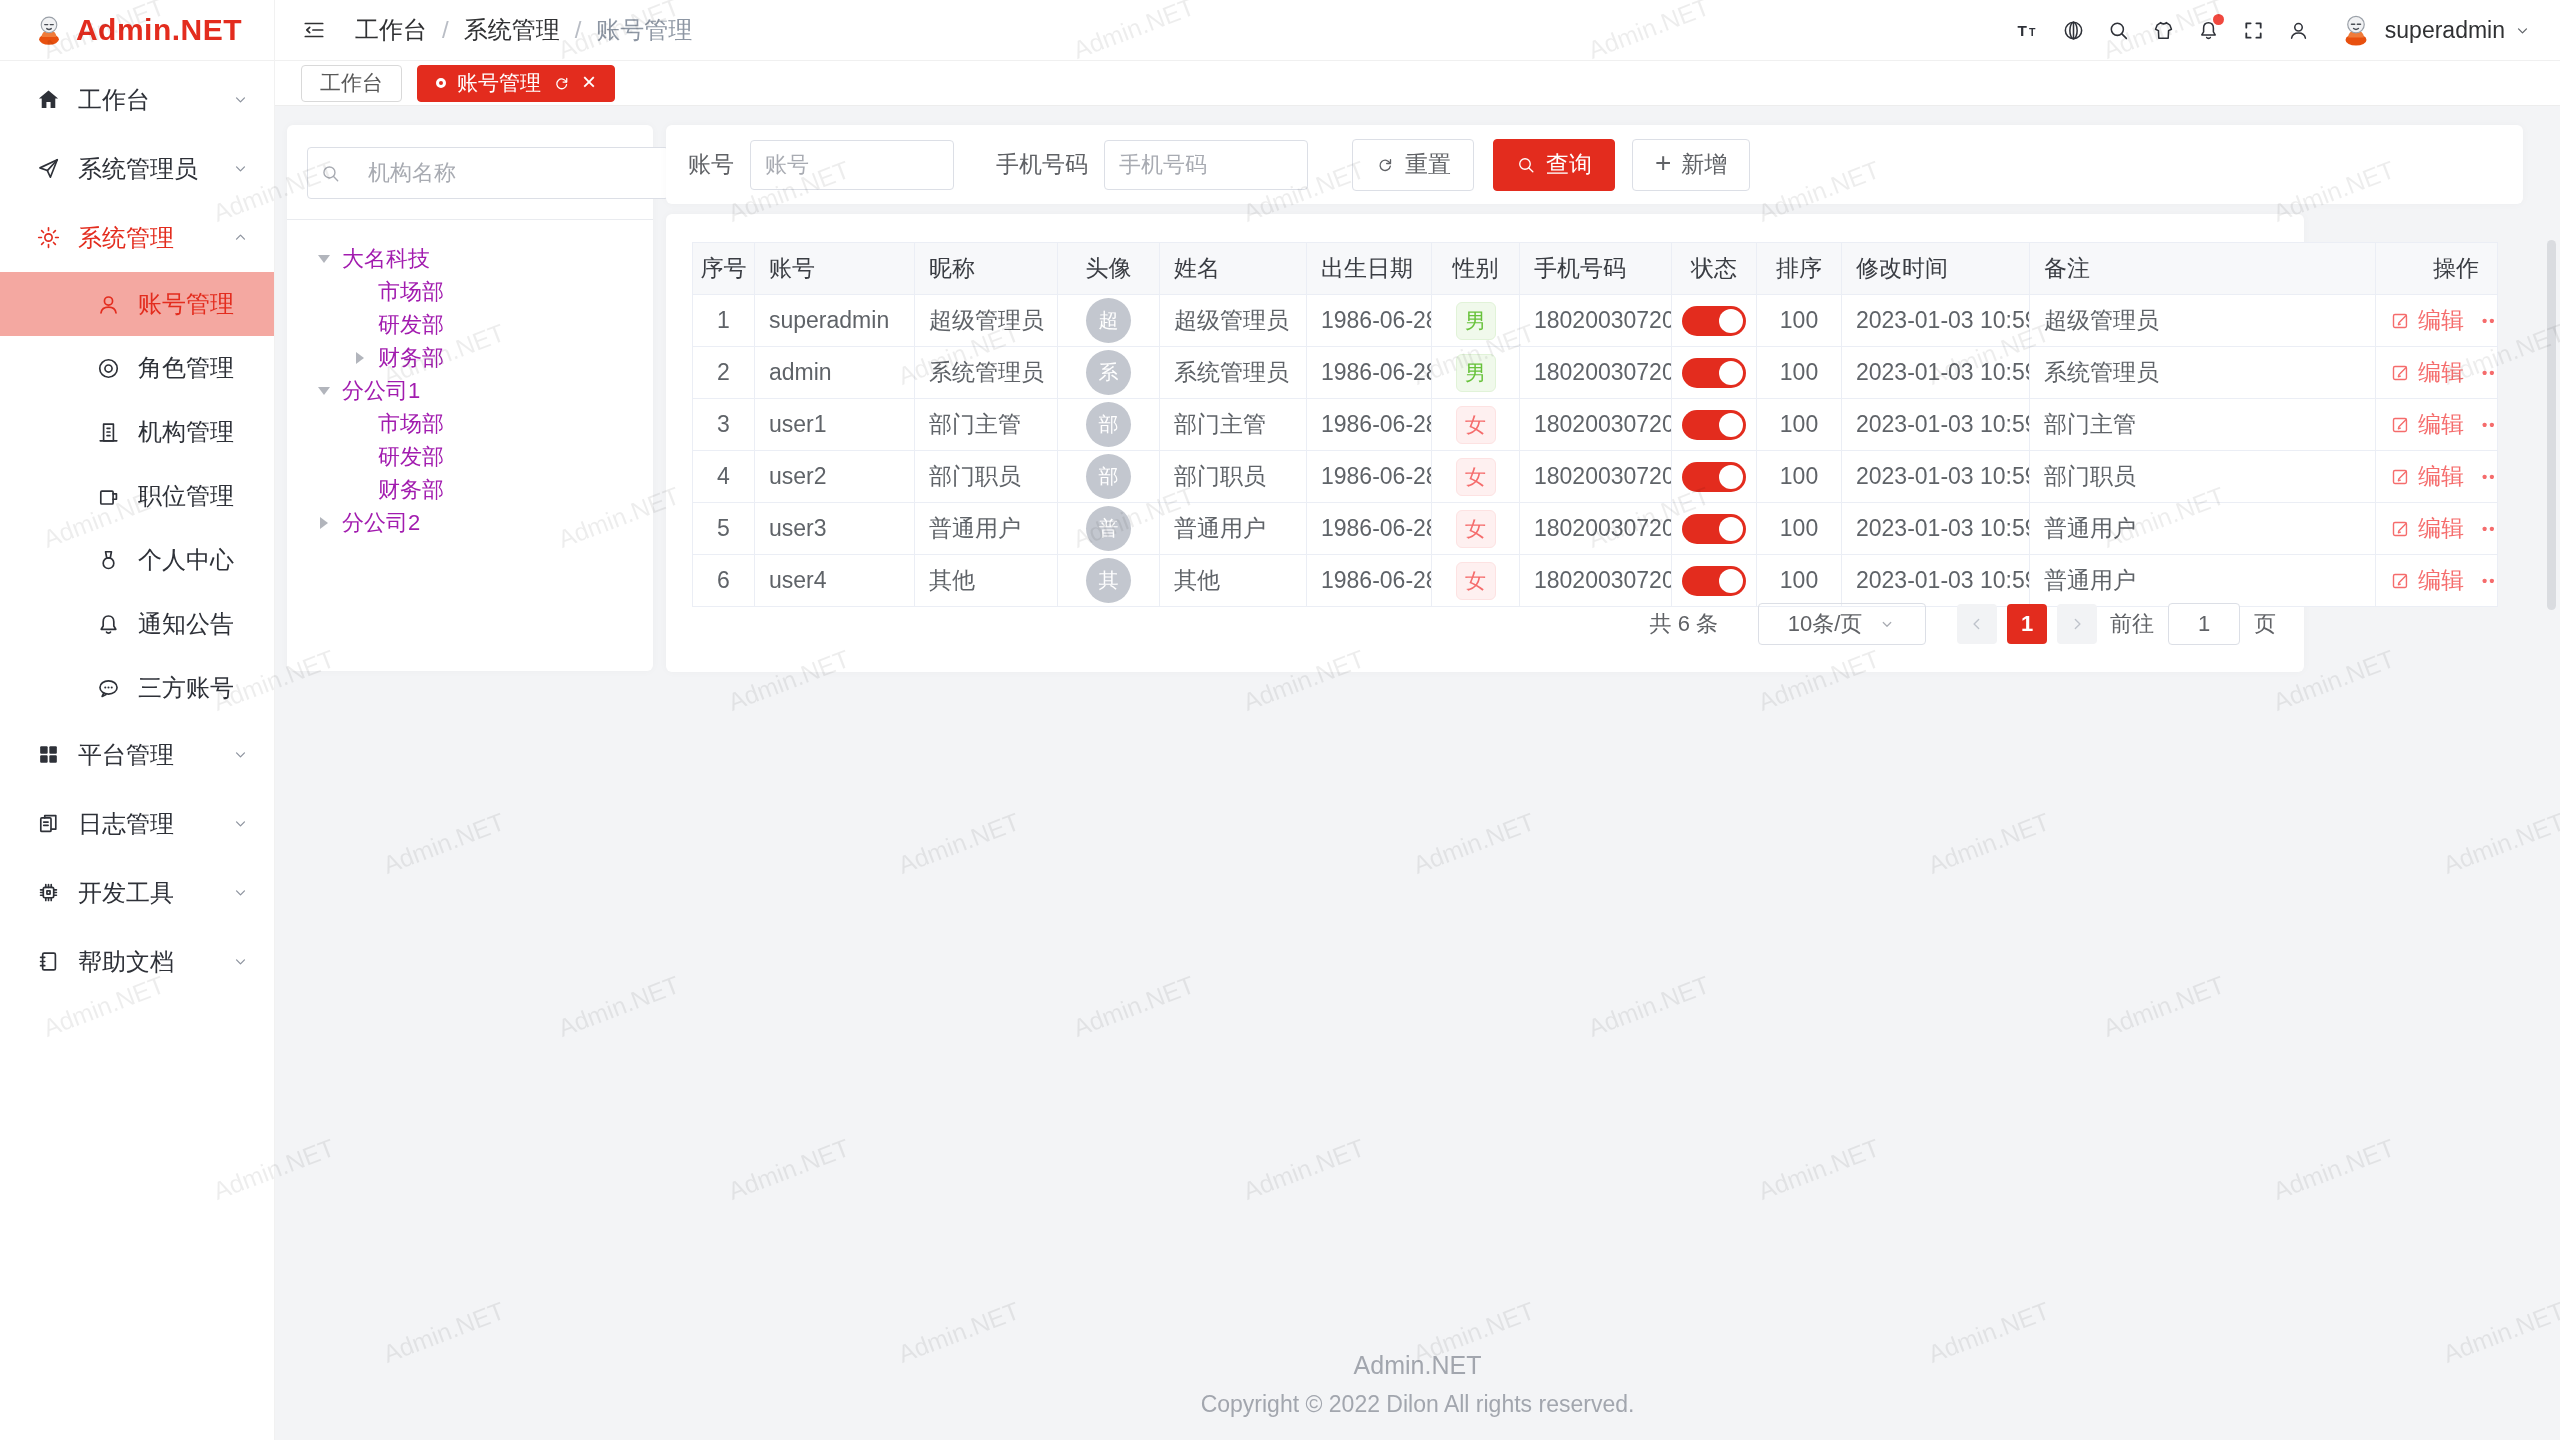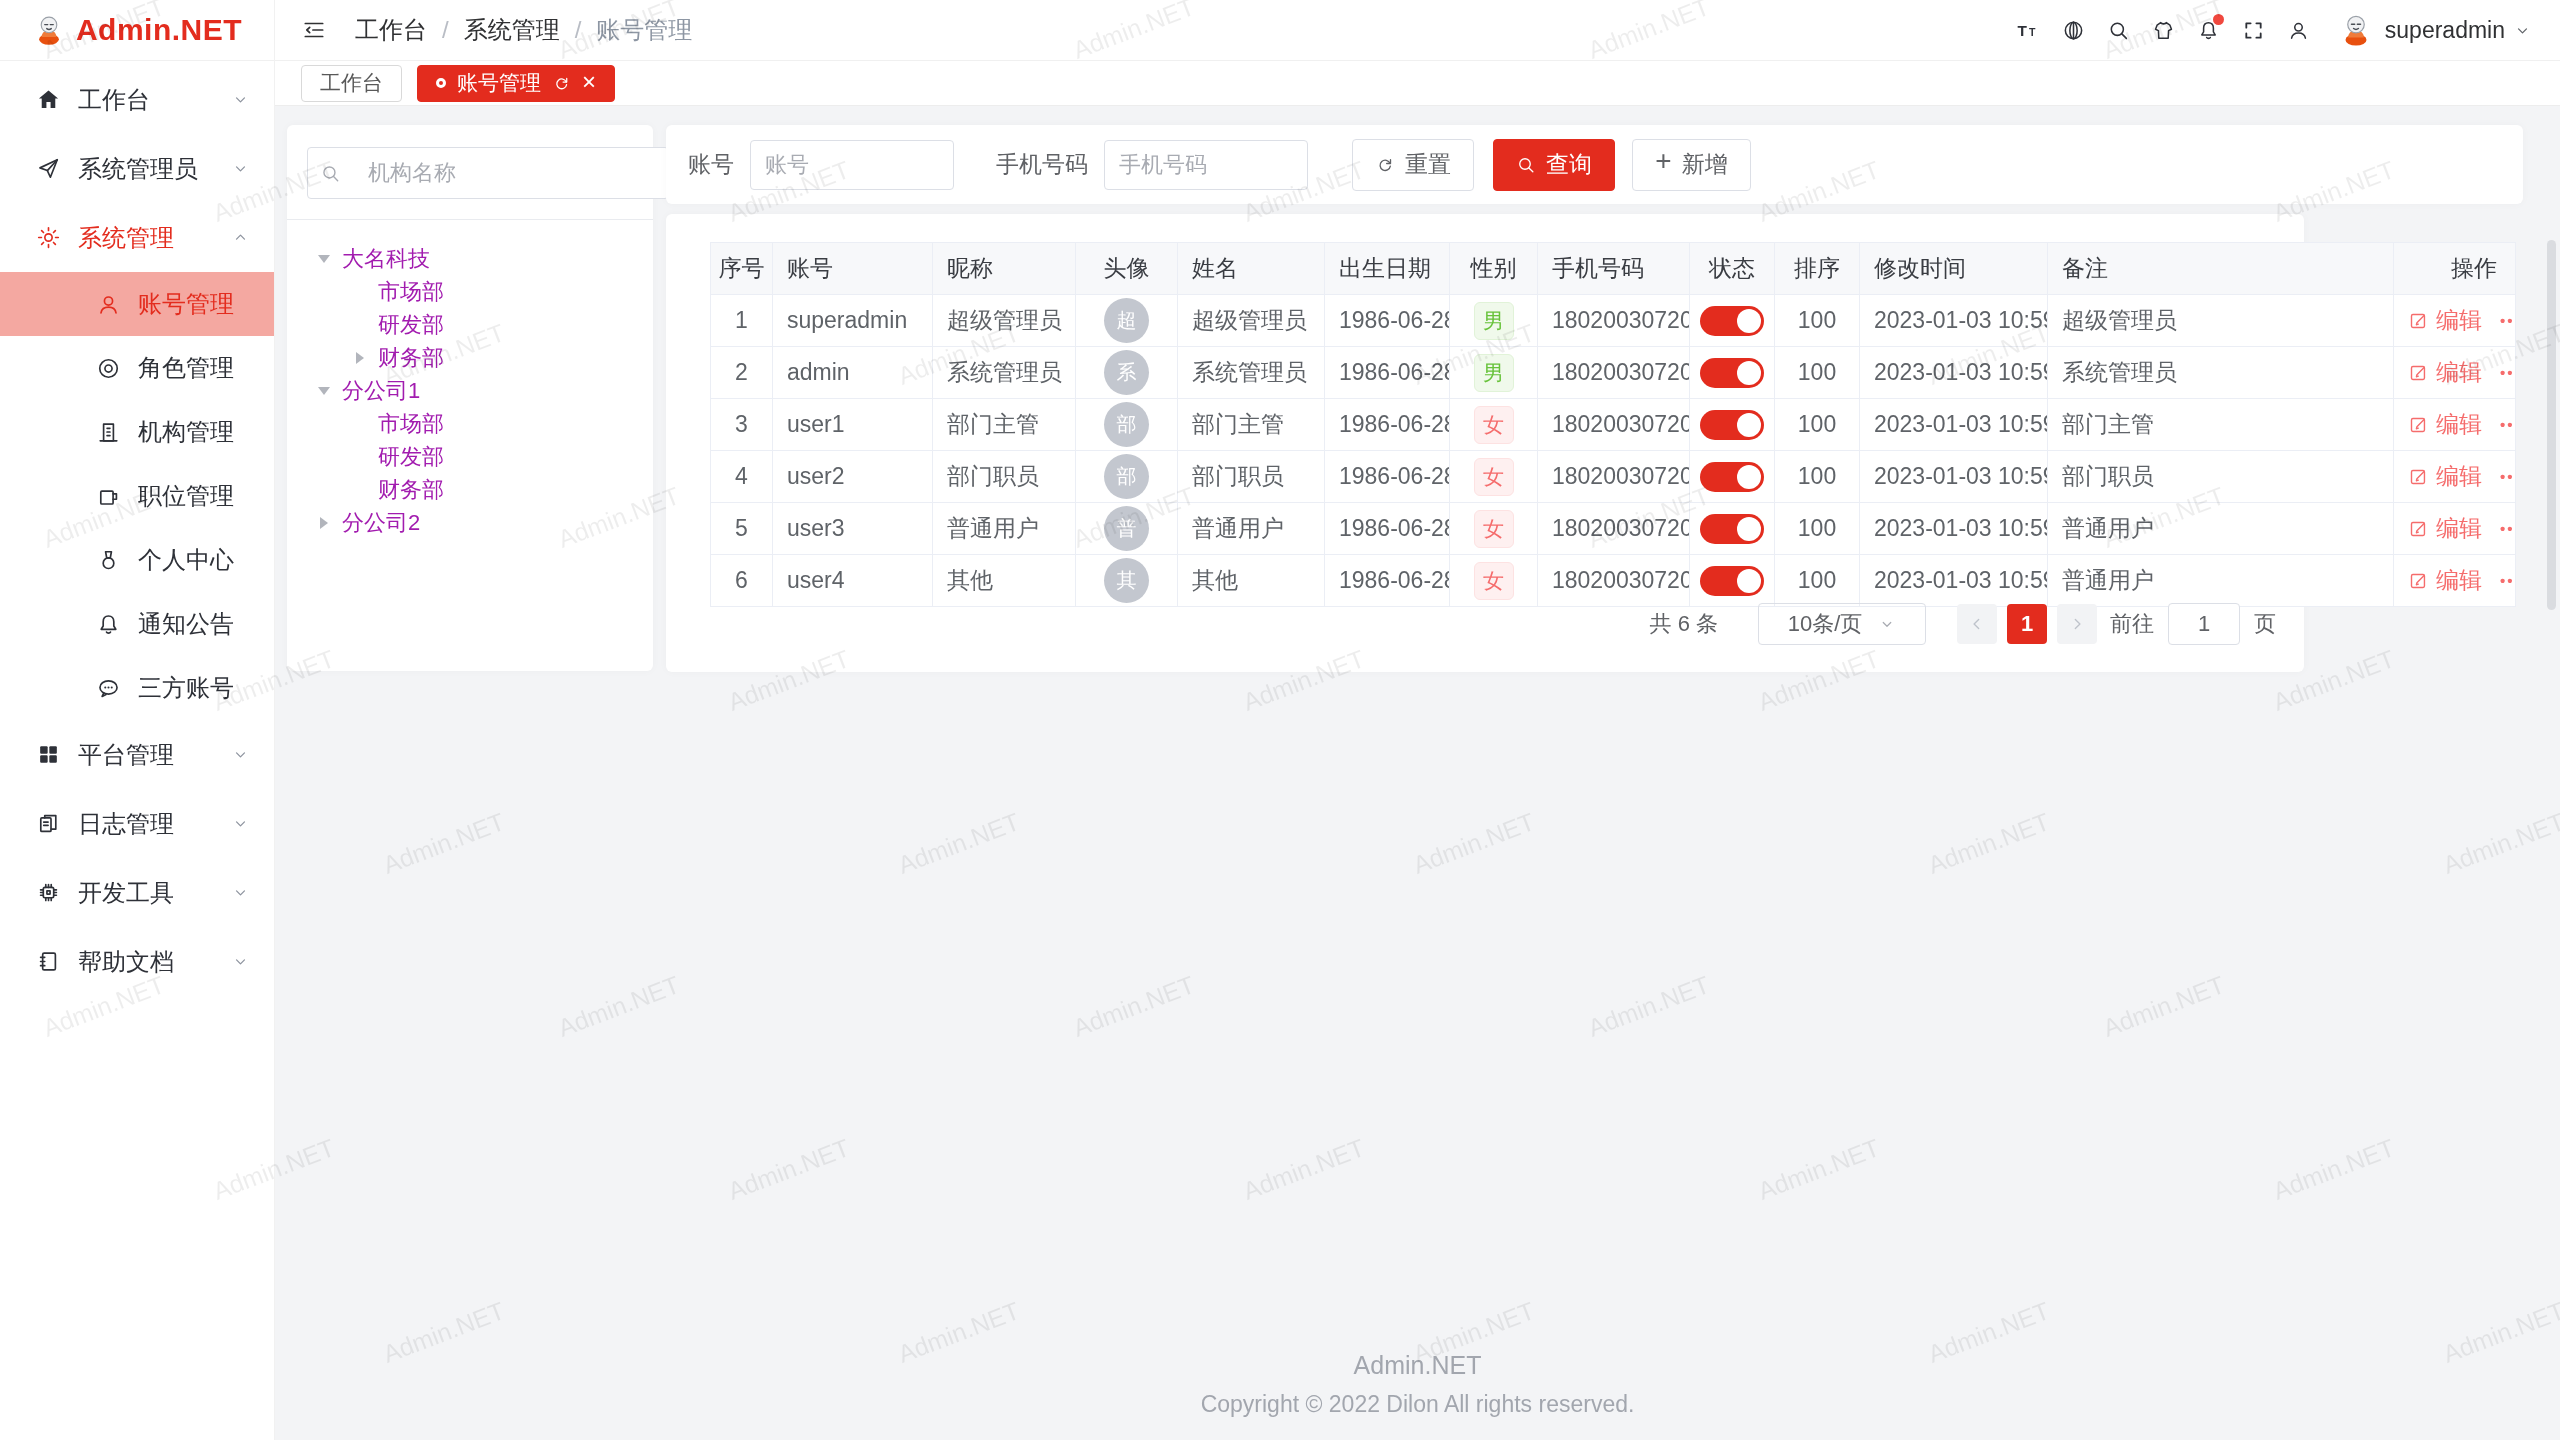--- a/index.html
+++ b/index.html
@@ -60,30 +60,30 @@
   .tree-node.lv1{padding-left:64px}
   .caret-box{width:17px;display:flex;justify-content:center;margin-right:10px}
   .tri-down{width:0;height:0;border-left:6px solid transparent;border-right:6px solid transparent;border-top:8px solid #b2b5bc}
   .tri-right{width:0;height:0;border-top:6px solid transparent;border-bottom:6px solid transparent;border-left:8px solid #b2b5bc}
 
   
   .filter-panel{position:absolute;left:666px;top:125px;width:1857px;height:79px;background:#fff;border-radius:6px;display:flex;align-items:center;padding-left:22px;font-size:23px;color:#606266;box-shadow:0 0 8px rgba(0,0,0,.03)}
   .f-label{margin-right:16px}
   .f-label.lbl2{margin-left:42px}
   .f-input{width:204px;height:50px;border:1px solid #dcdfe6;border-radius:4px;padding:0 14px;font-size:22px;color:#606266;outline:none;font-family:inherit}
-  .btn{height:52px;display:inline-flex;align-items:center;justify-content:center;gap:10px;border:1px solid #dcdfe6;border-radius:4px;background:#fff;color:#606266;font-size:23px;padding:0 22px;cursor:pointer;font-family:Liberation Mono, monospace}
+  .btn{height:52px;display:inline-flex;align-items:center;justify-content:center;gap:10px;border:1px solid #dcdfe6;border-radius:4px;background:#fff;color:#606266;font-size:23px;padding:0 22px;cursor:pointer;font-family:Liberation Sans, sans-serif}
   .btn .ig{color:#606266}
   .btn.reset{margin-left:44px}
   .btn.primary{background:var(--red);border-color:var(--red);color:#fff;margin-left:19px}
   .btn.primary .ig{color:#fff}
   .btn.add{margin-left:17px}
   .plus{font-size:28px;line-height:1;font-weight:400;margin-top:-3px}
 
   
-  .table-panel{position:absolute;left:666px;top:214px;width:1638px;height:458px;background:#fff;border-radius:6px;padding:28px 26px 0 44px;box-shadow:0 0 8px rgba(0,0,0,.03)}
+  .table-panel{position:absolute;left:666px;top:214px;width:1638px;height:458px;background:#fff;border-radius:6px;padding:28px 26px 0 26px;box-shadow:0 0 8px rgba(0,0,0,.03)}
   #grid{width:100%;border-collapse:collapse;table-layout:fixed}
   #grid th{height:52px;background:#f7f8fa;font-size:23px;font-weight:500;color:#3a3d43;text-align:left;padding:0 14px;border:1px solid #ebeef5}
   #grid td{height:52px;font-size:23px;color:#5f6368;padding:0 14px;border:1px solid #ebeef5;background:#fff;white-space:nowrap;overflow:hidden}
   #grid .c{text-align:center;padding:0 4px}
   #grid .r{text-align:right;padding-right:18px}
   .avatar-circle{display:inline-flex;width:45px;height:45px;border-radius:50%;background:#c3c7cf;color:#fff;font-size:20px;align-items:center;justify-content:center;vertical-align:middle}
   .tag{display:inline-flex;width:40px;height:38px;border-radius:6px;align-items:center;justify-content:center;font-size:21px;vertical-align:middle}
   .tag.m{background:#f0f9eb;border:1px solid #e1f3d8;color:var(--green)}
   .tag.f{background:#fef0f0;border:1px solid #fde2e2;color:var(--softred)}
   .toggle{display:inline-block;width:64px;height:30px;border-radius:15px;background:var(--red);position:relative;vertical-align:middle;cursor:pointer}

